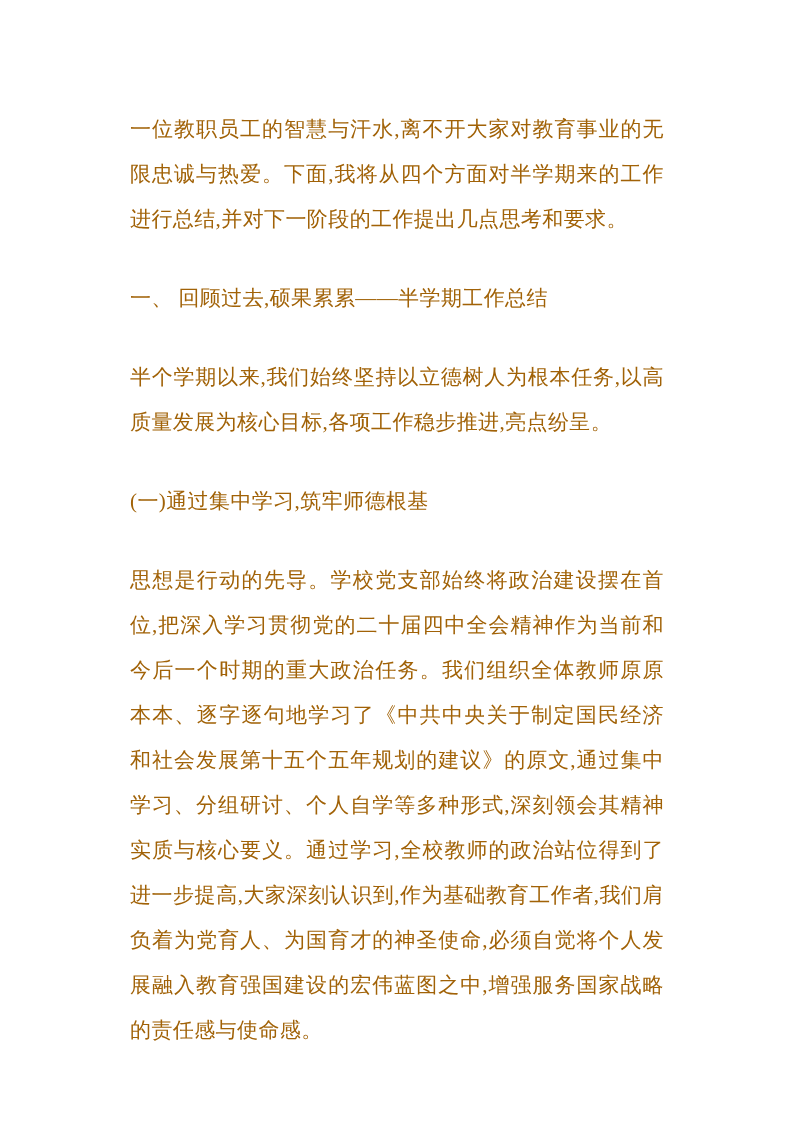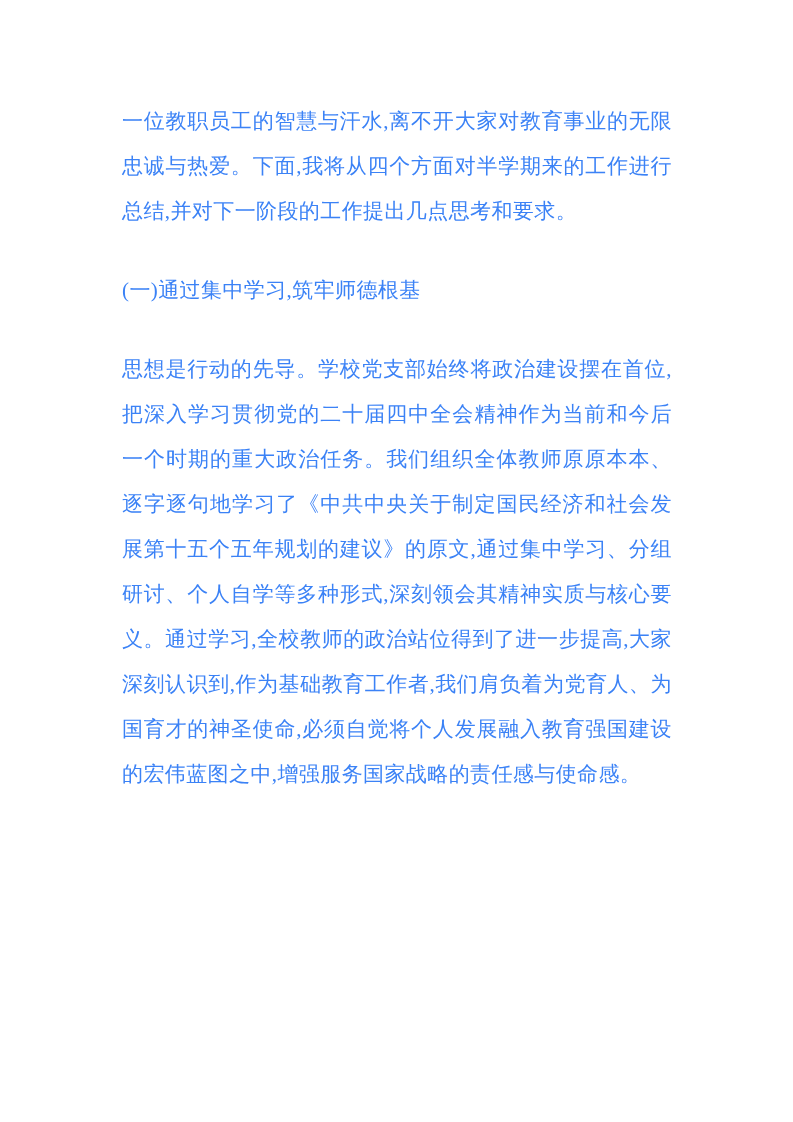--- a/index.html
+++ b/index.html
@@ -14,40 +14,42 @@
     font-family: "Liberation Serif", "DejaVu Serif", serif;
   }
   .page {
     box-sizing: border-box;
     width: 793px;
     height: 1122px;
     padding: 95px 117px 0 118px;
     background: #ffffff;
   }
   .doc-text {
-    margin: 4px;
+    margin: 12px;
     font-size: 21px;
     line-height: 45px;
     letter-spacing: 0.4px;
-    color: #3b82f6;
+    color: #a16207;
     text-align: justify;
     text-justify: inter-character;
     word-break: break-all;
   }
   .doc-text + .doc-text {
     margin-top: 34px;
   }
   .doc-heading {
     text-align: left;
   }
 </style>
 </head>
 <body>
 
 <div class="page">
   <p class="doc-text">一位教职员工的智慧与汗水,离不开大家对教育事业的无限忠诚与热爱。下面,我将从四个方面对半学期来的工作进行总结,并对下一阶段的工作提出几点思考和要求。</p>
 
+  <p class="doc-text doc-heading">一、 回顾过去,硕果累累——半学期工作总结</p>
 
+  <p class="doc-text">半个学期以来,我们始终坚持以立德树人为根本任务,以高质量发展为核心目标,各项工作稳步推进,亮点纷呈。</p>
 
   <p class="doc-text doc-heading">(一)通过集中学习,筑牢师德根基</p>
 
   <p class="doc-text">思想是行动的先导。学校党支部始终将政治建设摆在首位,把深入学习贯彻党的二十届四中全会精神作为当前和今后一个时期的重大政治任务。我们组织全体教师原原本本、逐字逐句地学习了《中共中央关于制定国民经济和社会发展第十五个五年规划的建议》的原文,通过集中学习、分组研讨、个人自学等多种形式,深刻领会其精神实质与核心要义。通过学习,全校教师的政治站位得到了进一步提高,大家深刻认识到,作为基础教育工作者,我们肩负着为党育人、为国育才的神圣使命,必须自觉将个人发展融入教育强国建设的宏伟蓝图之中,增强服务国家战略的责任感与使命感。</p>
 </div>
 
 </body></html>

